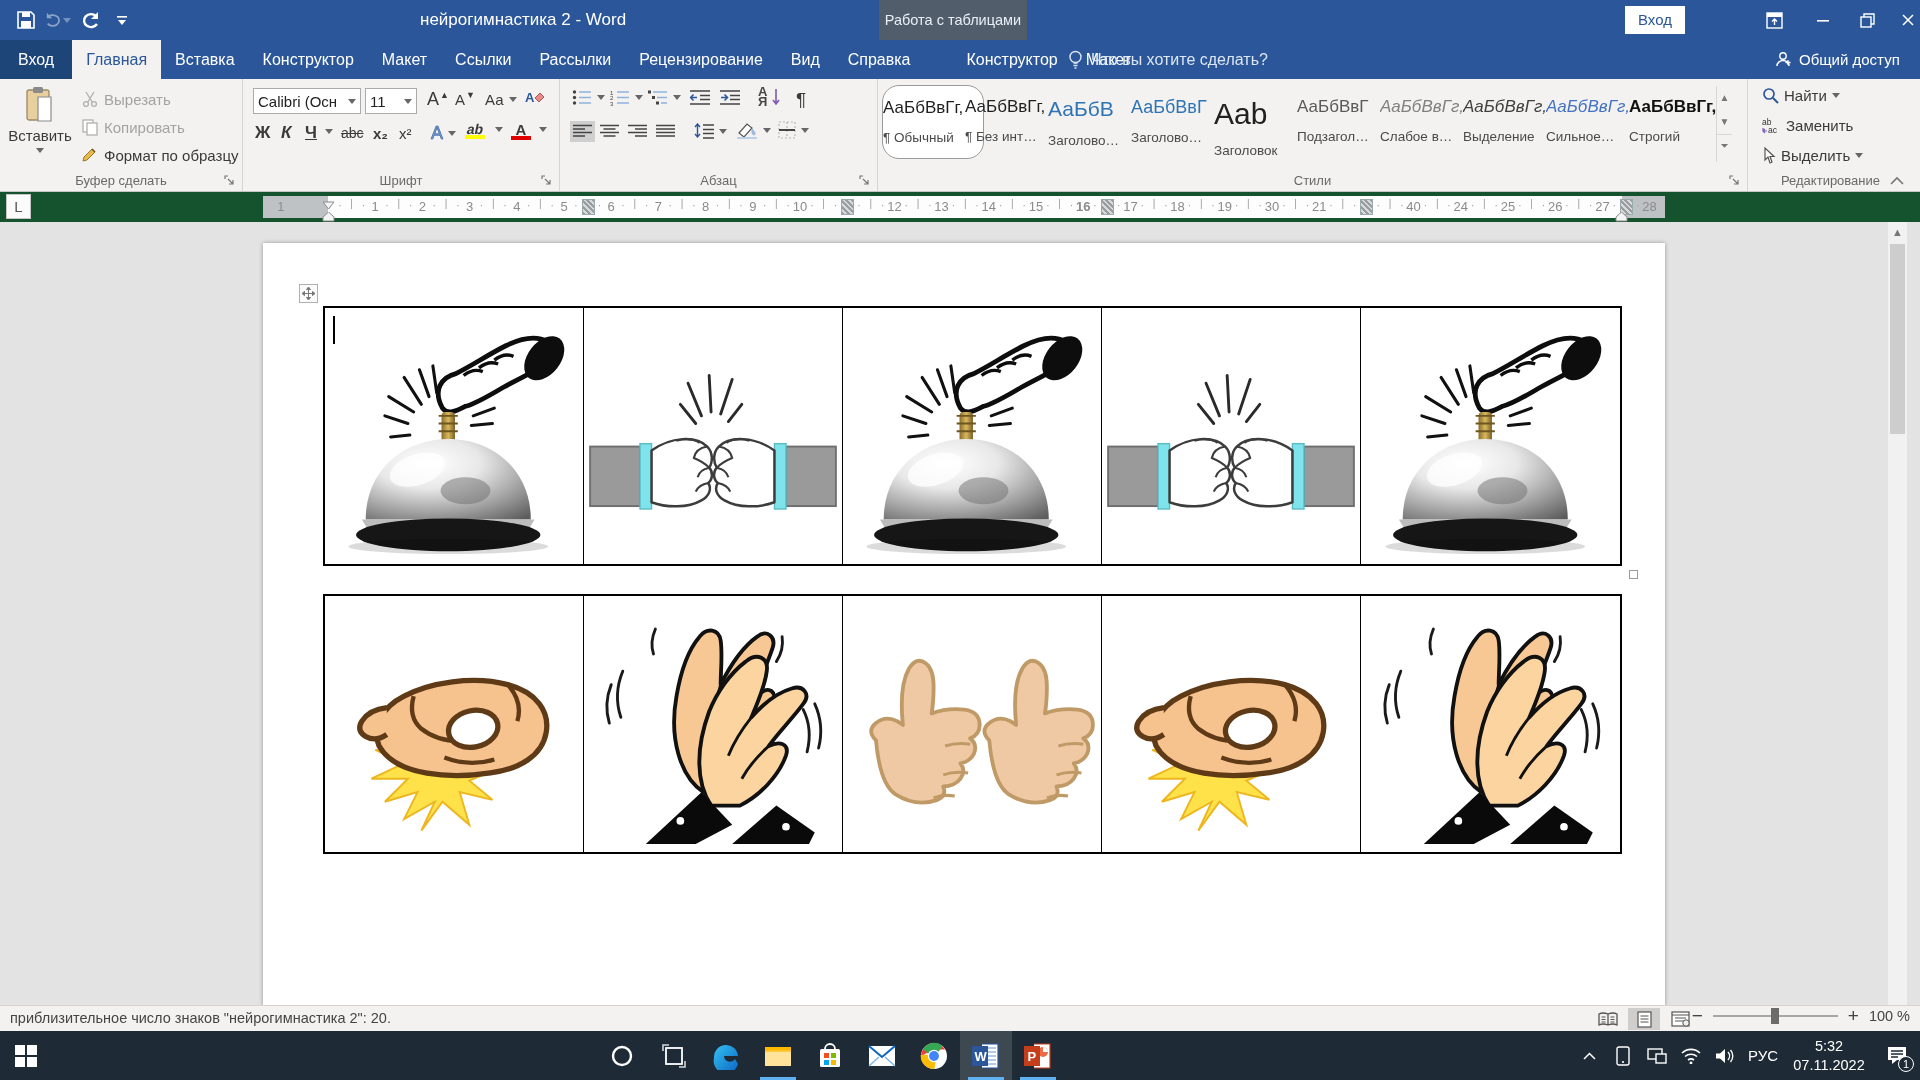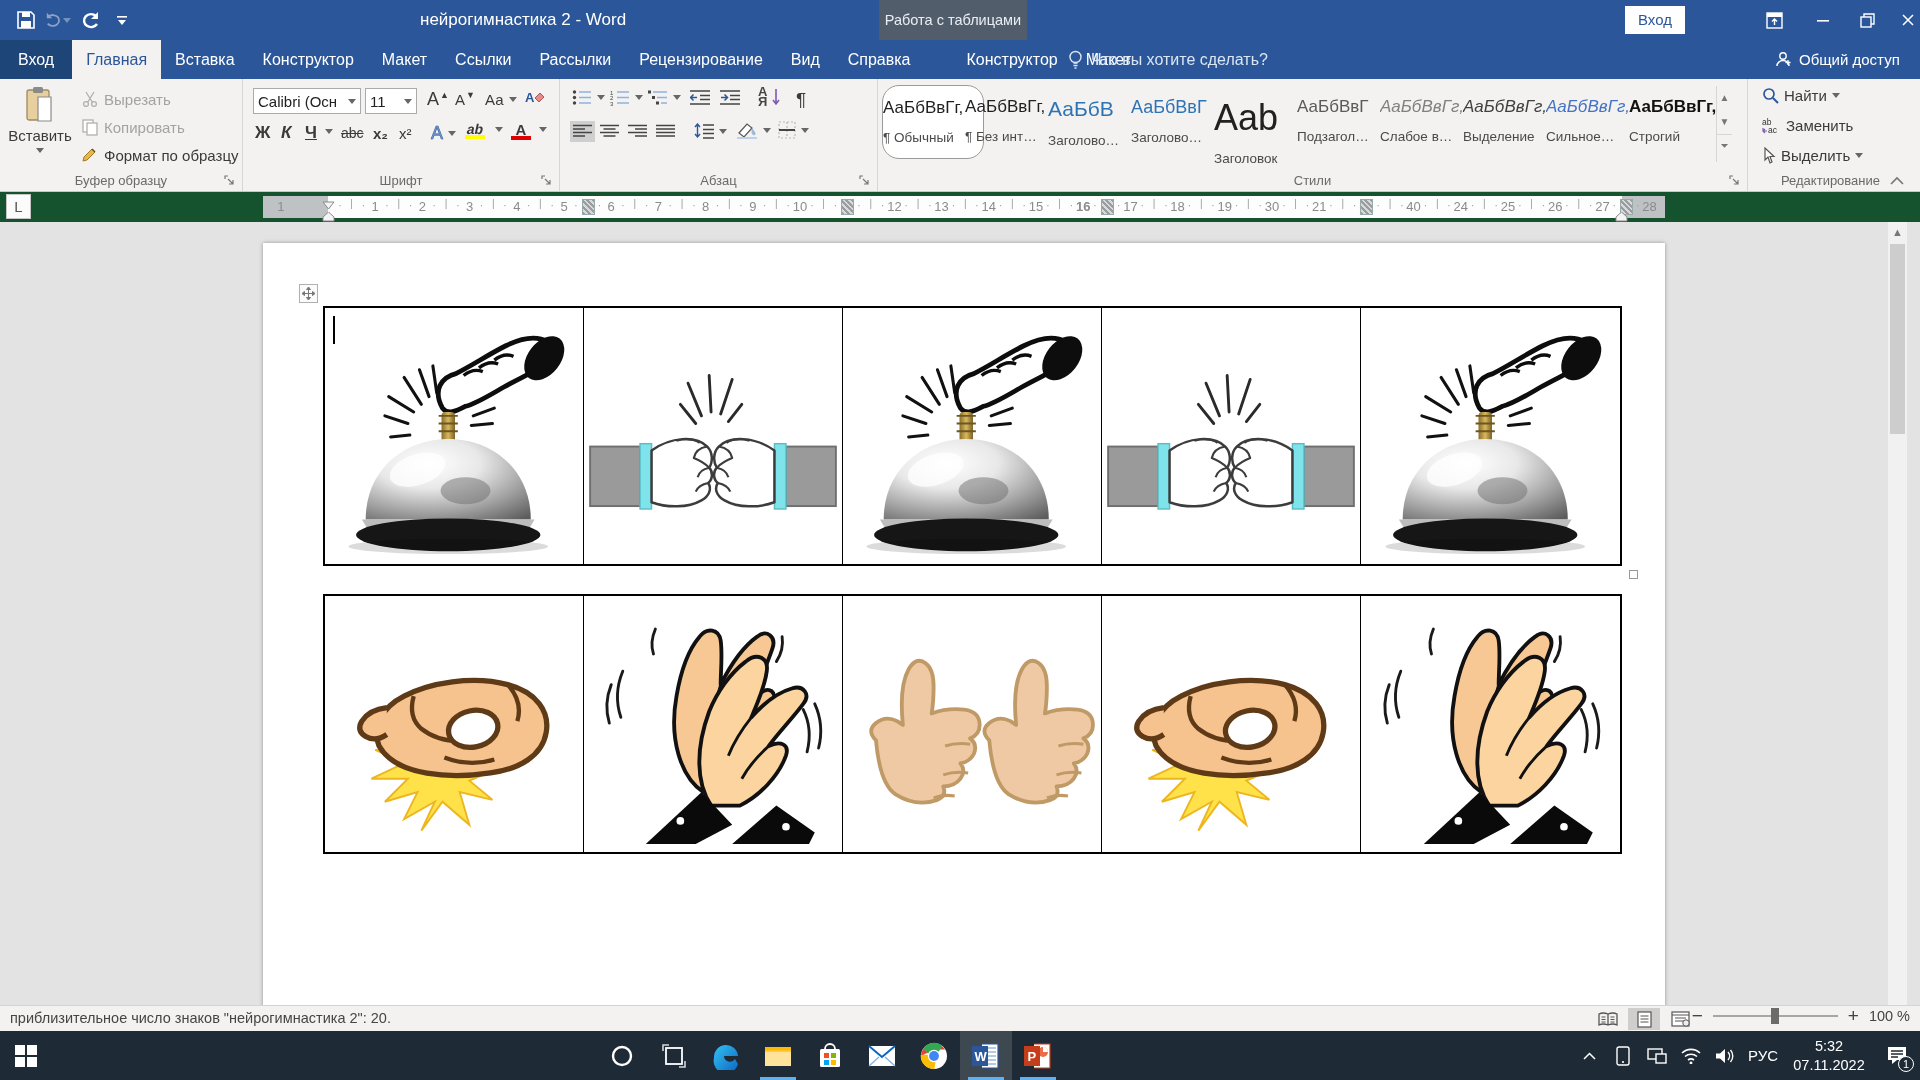--- a/index.html
+++ b/index.html
@@ -213,21 +213,21 @@
           </svg>
         <span>Копировать</span>
       </div>
       <div class="rbtn" style="left:82px; top:68px;">
         <svg width="17" height="17" viewBox="0 0 17 17">
             <path d="M2,10 l8,-8 3,3 -8,8 -4,1 z" fill="#e8b84b" stroke="#9c7a2a" stroke-width="1"></path>
             <path d="M10,2 l3,3" stroke="#6b4f12" stroke-width="1.4"></path>
           </svg>
         <span>Формат по образцу</span>
       </div>
-      <div class="glabel">Буфер образцу</div>
+      <div class="glabel">Буфер сделать</div>
       <div class="glaunch"><svg width="12" height="12" viewBox="0 0 12 12">
             <path d="M1,4 l0,-3 3,0 M4,4 l5,5 M9,5 l0,4 -4,0" fill="none" stroke="#777" stroke-width="1.2"></path>
           </svg></div>
     </div>
 
     <div class="rgroup" style="left:243px; width:317px;">
       <div class="combo" style="left:10px; top:9px; width:108px;">
           <span>Calibri (Осн</span>
           <span class="caret"></span>
         </div>
@@ -411,21 +411,21 @@
           </div>
           <div class="sty-item" style="left: 166px;">
             <span class="prev" style="color:#2e74b5; font-size:21px;">АаБбВ</span>
             <span class="lbl">Заголово…</span>
           </div>
           <div class="sty-item" style="left: 249px;">
             <span class="prev" style="color:#2e74b5; font-size:18px;">АаБбВвГ</span>
             <span class="lbl">Заголово…</span>
           </div>
           <div class="sty-item" style="left: 332px;">
-            <span class="prev" style="color:#212121; font-size:36px; font-weight:300;">Аab</span>
+            <span class="prev" style="color:#212121; font-size:30px; font-weight:300;">Аab</span>
             <span class="lbl">Заголовок</span>
           </div>
           <div class="sty-item" style="left: 415px;">
             <span class="prev" style="color:#5a5a5a;">АаБбВвГ</span>
             <span class="lbl">Подзагол…</span>
           </div>
           <div class="sty-item" style="left: 498px;">
             <span class="prev" style="color:#808080; font-style:italic;">АаБбВвГг,</span>
             <span class="lbl">Слабое в…</span>
           </div>

